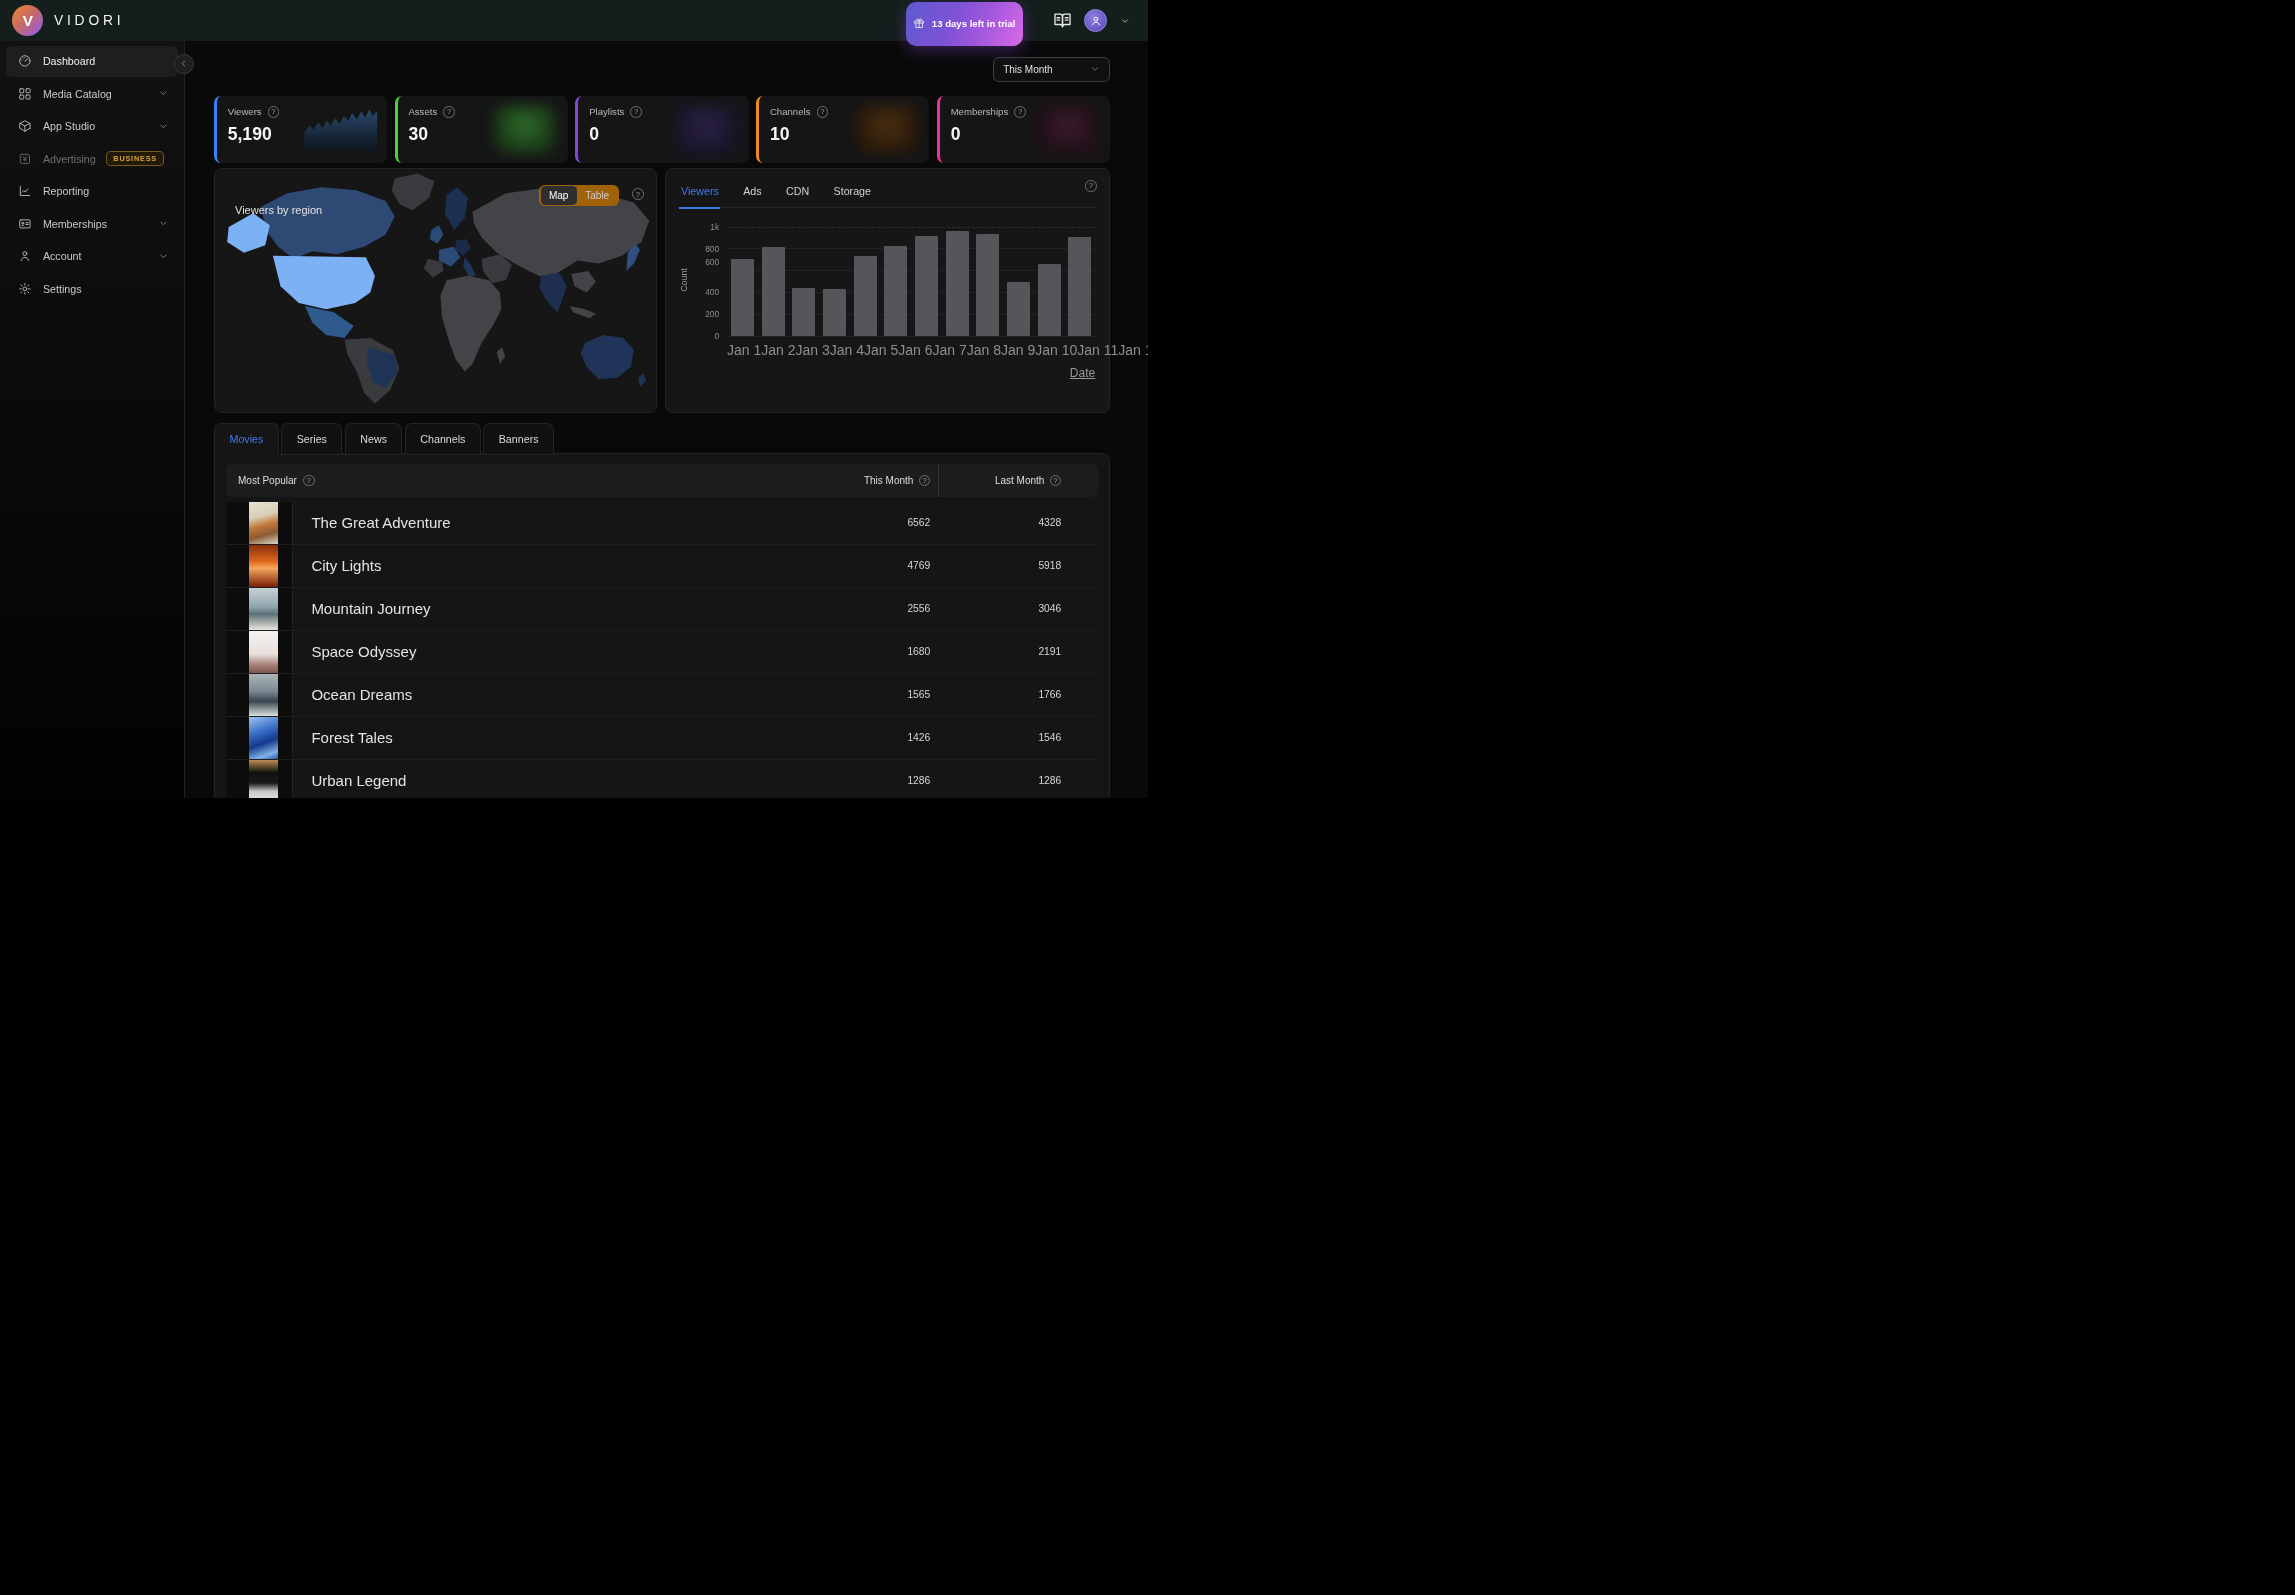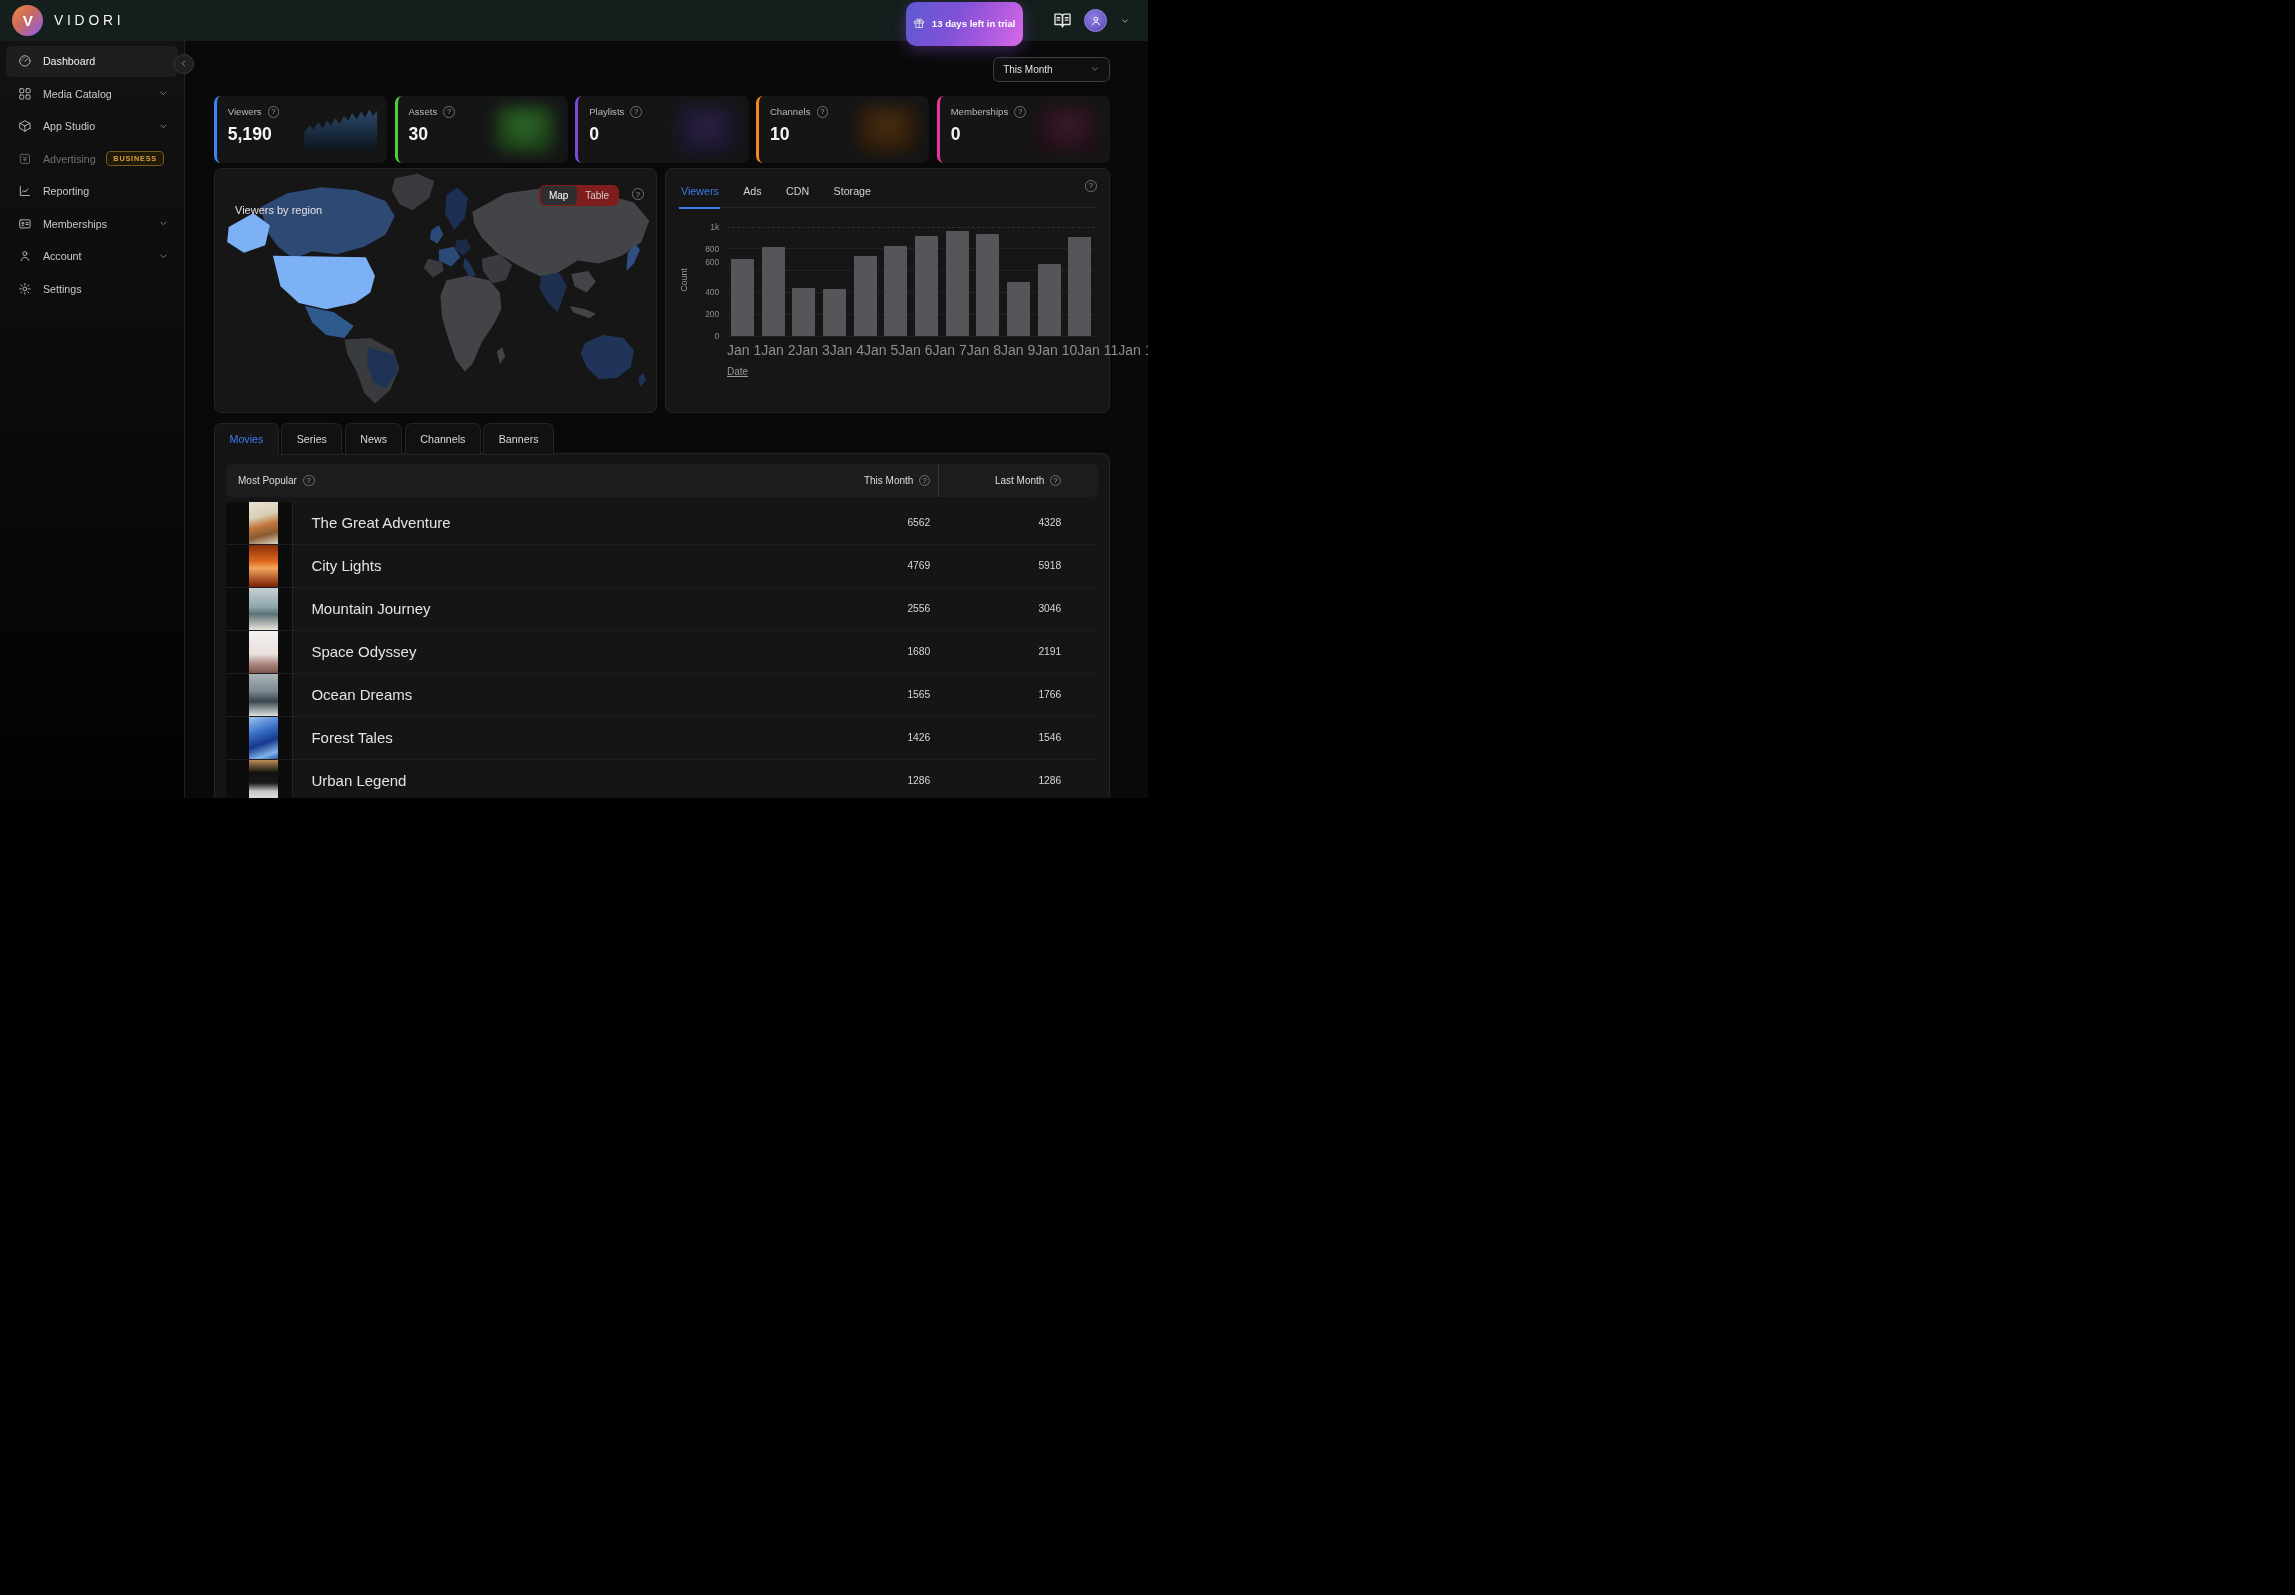--- a/index.html
+++ b/index.html
@@ -45,21 +45,21 @@
   .glow.green-glow { background:radial-gradient(circle at 50% 40%,#2d6b2a,#14280f); }
   .glow.purple-glow { background:radial-gradient(circle at 50% 40%,#2a2145,#151022); }
   .glow.orange-glow { background:radial-gradient(circle at 50% 40%,#4a2f13,#201205); }
   .glow.pink-glow { background:radial-gradient(circle at 50% 40%,#3a1c2a,#190a12); }
 
   
   .mid { margin-top:5.4px; display:flex; gap:7.7px; height:245px; }
   .panel { background:#161617; border:0.8px solid #242426; border-radius:7.7px; position:relative; }
   .map-panel { width:443px; overflow:hidden; }
   .map-title { position:absolute; left:20px; top:23px; font-size:11px; color:#e2e2e2; z-index:2;margin-top:12px; }
-  .map-toggle { position:absolute; right:37px; top:15.3px; background:#7f1d1d; border-radius:6.1px; padding:1.5px; display:flex; z-index:2; }
+  .map-toggle { position:absolute; right:37px; top:15.3px; background:#a16207; border-radius:6.1px; padding:1.5px; display:flex; z-index:2; }
   .tg-btn { font-size:10px; padding:3.8px 8.4px; border-radius:4.6px; color:#cecece; cursor:pointer; }
   .tg-btn.active { background:#2e2e30; color:#fff; }
   .map-help { position:absolute; right:12.3px; top:19px; z-index:2; }
   .map-svg { position:absolute; inset:0; }
 
   
   .chart-panel { flex:1; padding:0 12.3px; }
   .an-tabs { display:flex; gap:21.4px; padding:10.7px 1.5px 0; border-bottom:0.8px solid #27272a; position:relative; }
   .an-tab { padding:4.6px 1.5px 10px; font-size:10.7px; color:#d2d2d2; cursor:pointer; }
   .an-tab.active { color:#3e79ea; border-bottom:2.3px solid #3e79ea; margin-bottom:-1.5px; }
@@ -68,21 +68,21 @@
   .count-label { position:absolute; left:-6.1px; top:67px; transform:rotate(-90deg); font-size:8.8px; color:#9a9a9a; }
   .ytick { position:absolute; width:32px; text-align:right; font-size:8.4px; color:#8e8e90; left:9.2px; }
   .plot { position:absolute; left:49px; right:1.5px; top:18.4px; height:109px; }
   .gline { position:absolute; left:0; right:0; height:0.8px; background:rgba(255,255,255,.055); }
   .gline.top { background:none; border-top:0.8px dashed #2c2c2e; }
   .bars { position:absolute; inset:0; display:flex; align-items:flex-end; }
   .slot { flex:1; display:flex; justify-content:center; align-items:flex-end; height:100%; }
   .bar { width:23px; background:#55565a; border-radius:0.8px; }
   .xlabels { position:absolute; left:49px; right:1.5px; top:134px; display:flex; }
   .xl { flex:1; text-align:center; font-size:14px; color:#8e8e90; white-space:nowrap; }
-  .date-label { position:absolute; left:49px; right:1.5px; top:158px; text-align:left; font-size:10px; color:#9a9a9a;text-decoration:underline; }
+  .date-label { position:absolute; left:49px; right:1.5px; top:158px; text-align:right; font-size:12px; color:#9a9a9a;text-decoration:underline; }
 
   
   .tabs-row { margin-top:9.2px; display:flex; gap:2.3px; position:relative; z-index:2; margin-bottom:-0.8px; }
   .ctab { padding:9.2px 14.5px; font-size:10.7px; color:#d9d9d9; background:#111112; border:0.8px solid #242426; border-bottom:none; border-radius:6.9px 6.9px 0 0; position:relative; cursor:pointer; }
   .ctab:not(.active)::after { content:''; position:absolute; left:-0.8px; right:-0.8px; bottom:-0.8px; height:0.8px; background:#242426; }
   .ctab.active { background:#151516; color:#3e79ea; }
 
   
   .table-panel { background:#151516; border:0.8px solid #242426; border-radius:0 7.7px 7.7px 7.7px; height:360px; padding:10px 10.7px 0; position:relative; }
   .thead { display:flex; align-items:center; height:33px; background:#1d1d1f; border-radius:6.1px; font-size:10px; color:#dedede;justify-content:space-between; }

